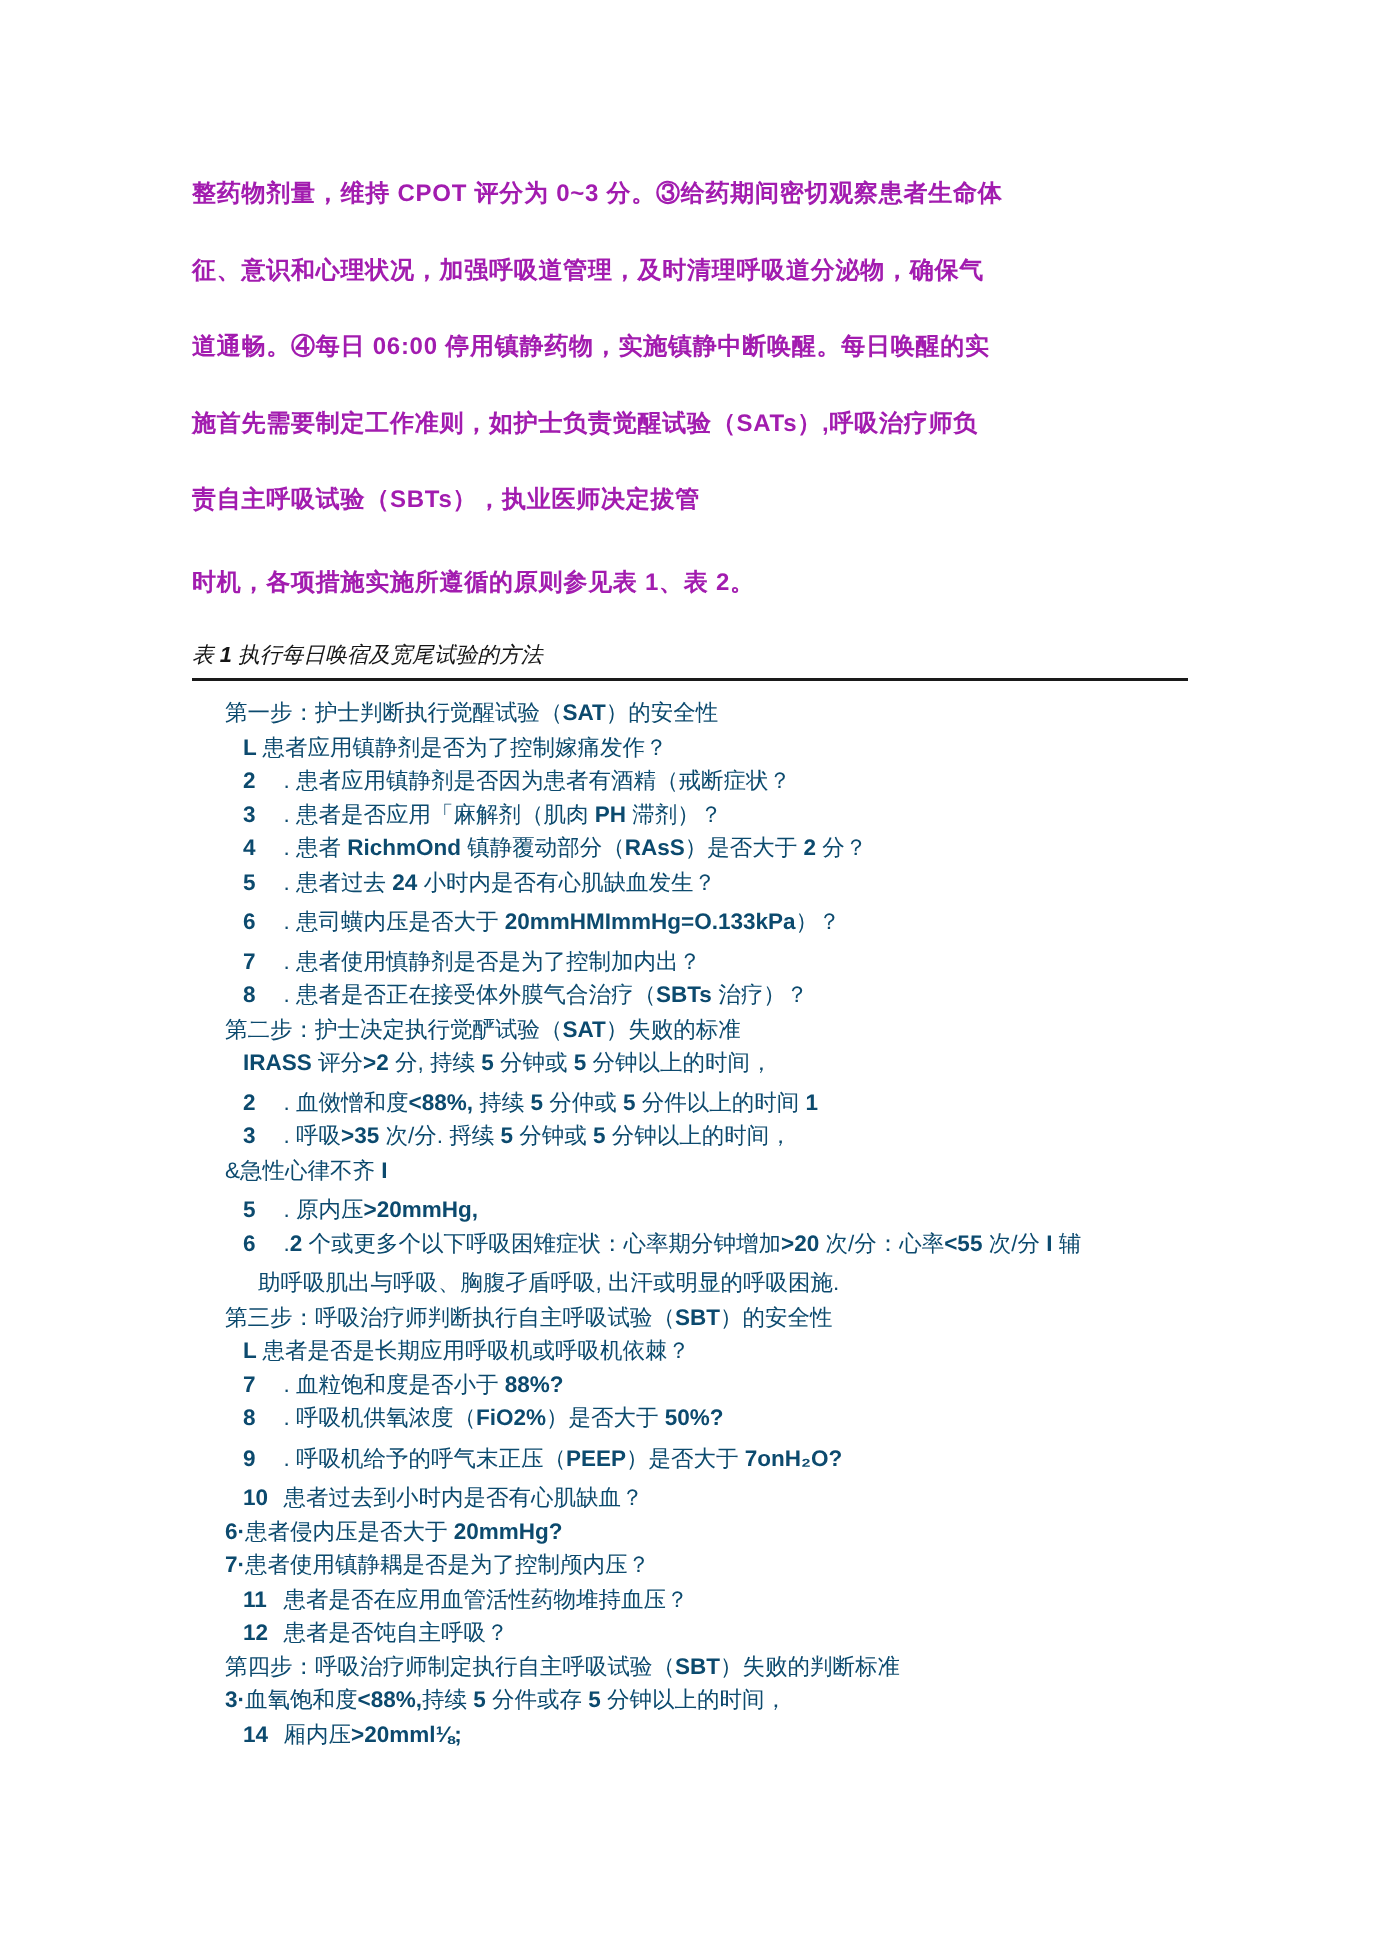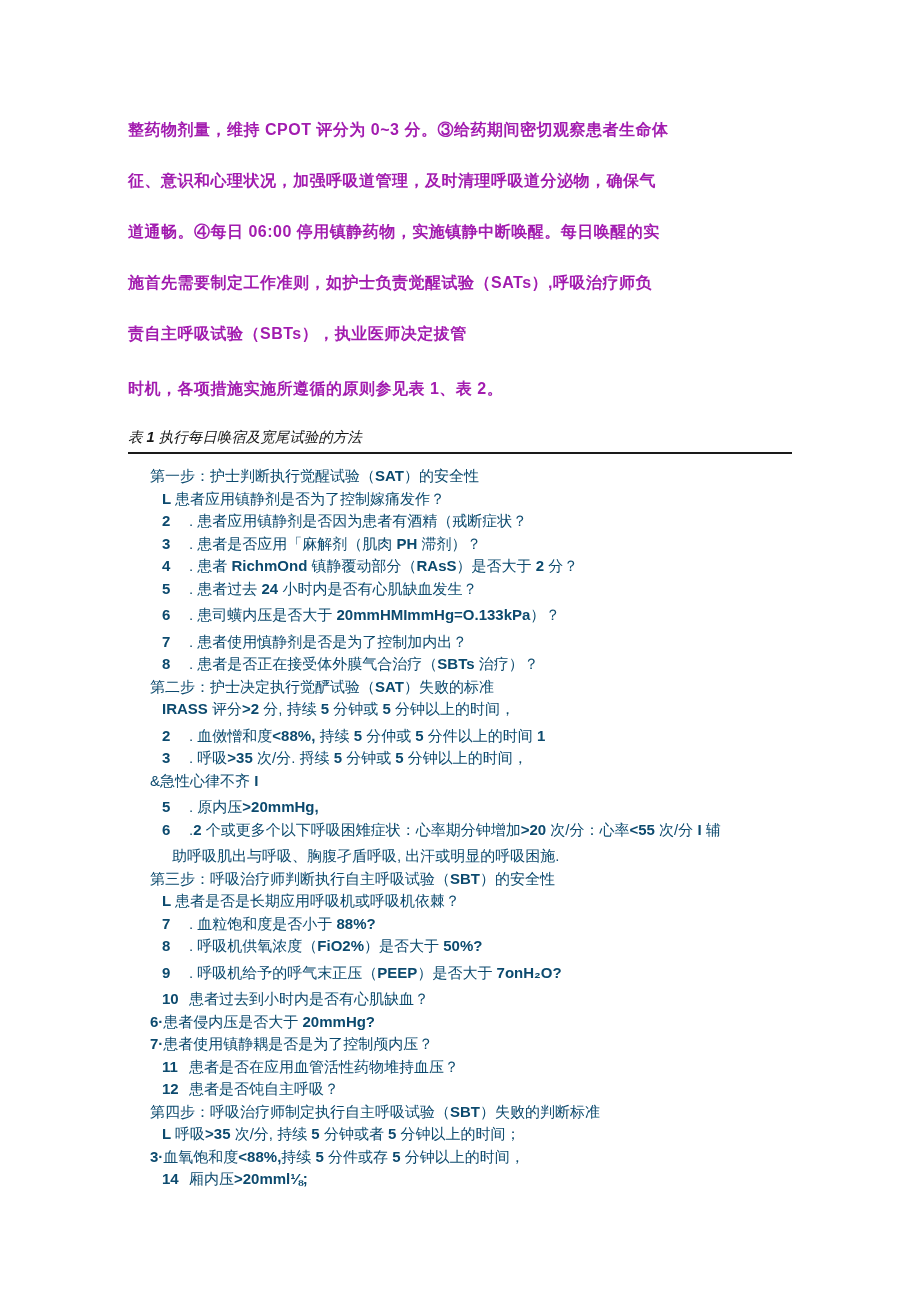--- a/index.html
+++ b/index.html
@@ -155,23 +155,20 @@
           <span class="n">11</span>
           <span class="t">患者是否在应用血管活性药物堆持血压？</span>
         </div>
         <div class="row num">
           <span class="n">12</span>
           <span class="t">患者是否饨自主呼吸？</span>
         </div>
         <div class="row step">
           <span class="t">第四步：呼吸治疗师制定执行自主呼吸试验（<b>SBT</b>）失败的判断标准</span>
         </div>
-        <div class="row sub">
-          <span class="t"><b>L </b>呼吸<b>&gt;35 </b>次/分, 持续 <b>5 </b>分钟或者 <b>5 </b>分钟以上的时间；</span>
-        </div>
         <div class="row flush">
           <span class="t"><b>3·</b>血氧饱和度<b>&lt;88%,</b>持续 <b>5 </b>分件或存 <b>5 </b>分钟以上的时间，</span>
         </div>
         <div class="row num gap2">
           <span class="n">14</span>
           <span class="t">厢内压<b>&gt;20mml⅛;</b></span>
         </div>
       </div>
   </div>
 </div>

